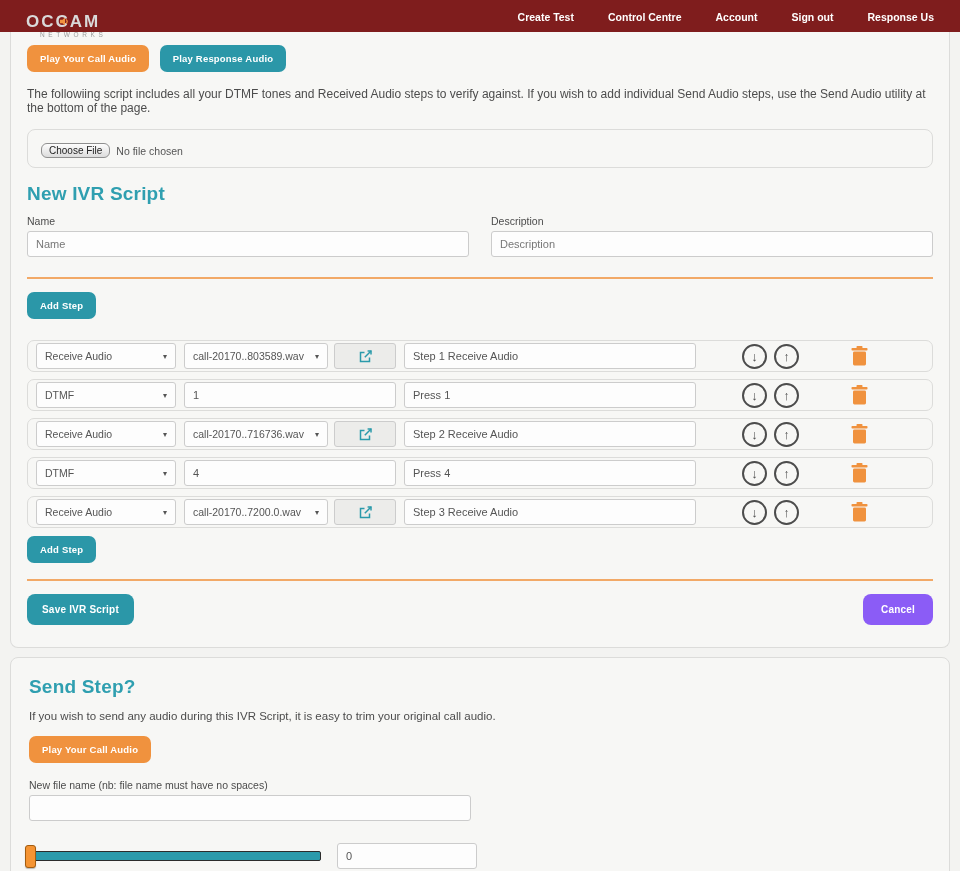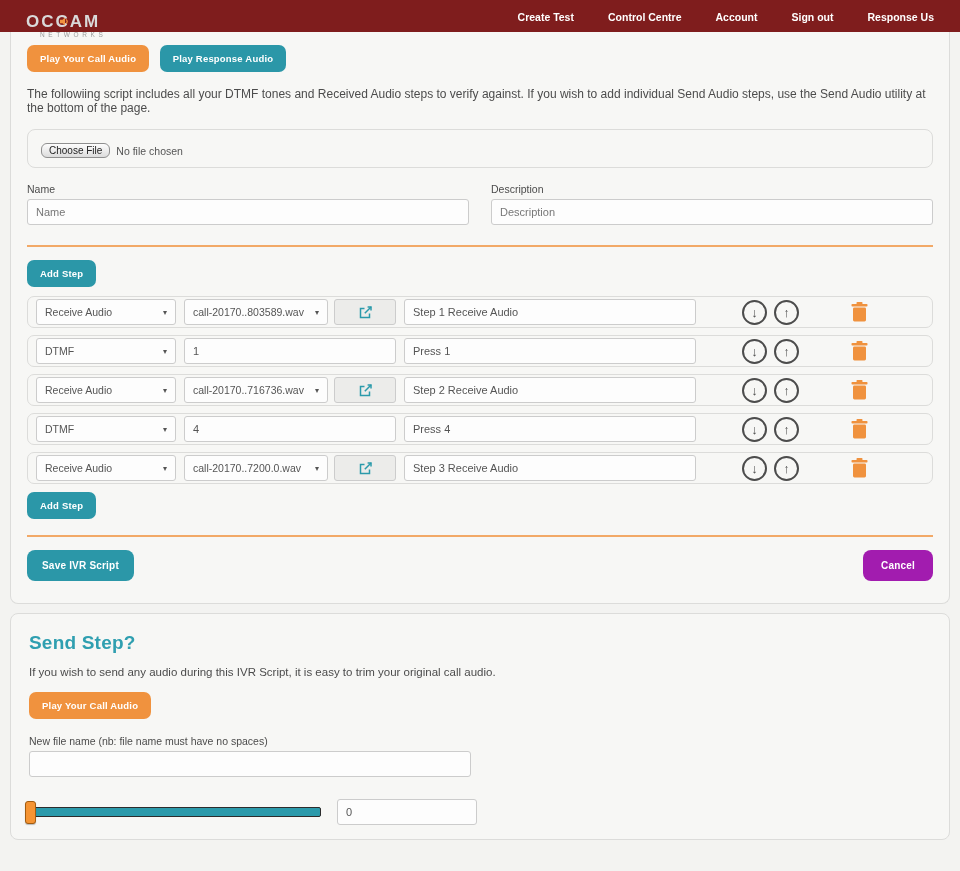--- a/index.html
+++ b/index.html
@@ -45,21 +45,21 @@
   .panel.second { padding:12px 18px 0 18px; }
   
   .btn {
     display:inline-block; border:none; cursor:pointer;
     color:#fff; font-family:Liberation Sans, sans-serif;
     font-weight:bold; font-size:9.5px; letter-spacing:0.2px;
     border-radius:7px; padding:8px 13px;
   }
   .btn.orange { background:#f0923e; }
   .btn.teal   { background:#2b97a8;padding-left:13px; }
-  .btn.red    { background:#a21caf; border-radius:8px; padding:10px 18px; font-size:10px; }
+  .btn.red    { background:#8b5cf6; border-radius:8px; padding:10px 18px; font-size:10px; }
   .btn.big-teal { border-radius:8px; padding:10px 15px; font-size:10px; }
   
   .intro-text { font-size:12px; color:#4c4c4c; margin:15px 0 14px 0; }
   h2.section-heading {
     color:#2f9fb0; font-size:19px; font-weight:bold; letter-spacing:0.2px;
   }
   .field-label { font-size:10.5px; color:#4c4c4c; display:block; margin-bottom:4px; }
   
   .upload-box {
     border:1px solid #dcdcda; border-radius:8px;
@@ -80,21 +80,21 @@
   .form-col { flex:1; }
   input[type="text"] {
     width:100%; height:26px; background:#fdfdfd;
     border:1px solid #cccccc; border-radius:3px;
     padding:0 8px; font-size:11px; color:#555;
     font-family:"Liberation Sans", sans-serif;
   }
   input::placeholder { color:#777; opacity:1; }
   hr.orange-hr { border:none; border-top:2px solid #f2a967; margin:20px 0 13px 0; }
   
-  .steps-list { margin-top:9px; }
+  .steps-list { margin-top:21px; }
   .step-row {
     border:1px solid #dcdcda; border-radius:7px;
     height:32px; display:flex; align-items:center;
     padding:0 8px; margin-bottom:7px;
   }
   .fake-select {
     height:26px; background:#fdfdfd; border:1px solid #cccccc; border-radius:3px;
     display:flex; align-items:center; justify-content:space-between;
     padding:0 8px; font-size:10.5px; color:#555; cursor:pointer;
   }
@@ -168,20 +168,21 @@
 
     <p class="intro-text">The followiing script includes all your DTMF tones and Received Audio steps to verify against. If you wish to add individual Send Audio steps, use the Send Audio utility at the bottom of the page.</p>
 
     <div class="upload-box">
       <div class="file-row">
         <button class="choose-file-btn">Choose File</button>
         <span class="file-status">No file chosen</span>
       </div>
     </div>
 
+    <h2 class="section-heading">New IVR Script</h2>
 
     <div class="form-row">
       <div class="form-col">
         <label class="field-label">Name</label>
         <input type="text" placeholder="Name" style="">
       </div>
       <div class="form-col">
         <label class="field-label">Description</label>
         <input type="text" placeholder="Description" style="">
       </div>

